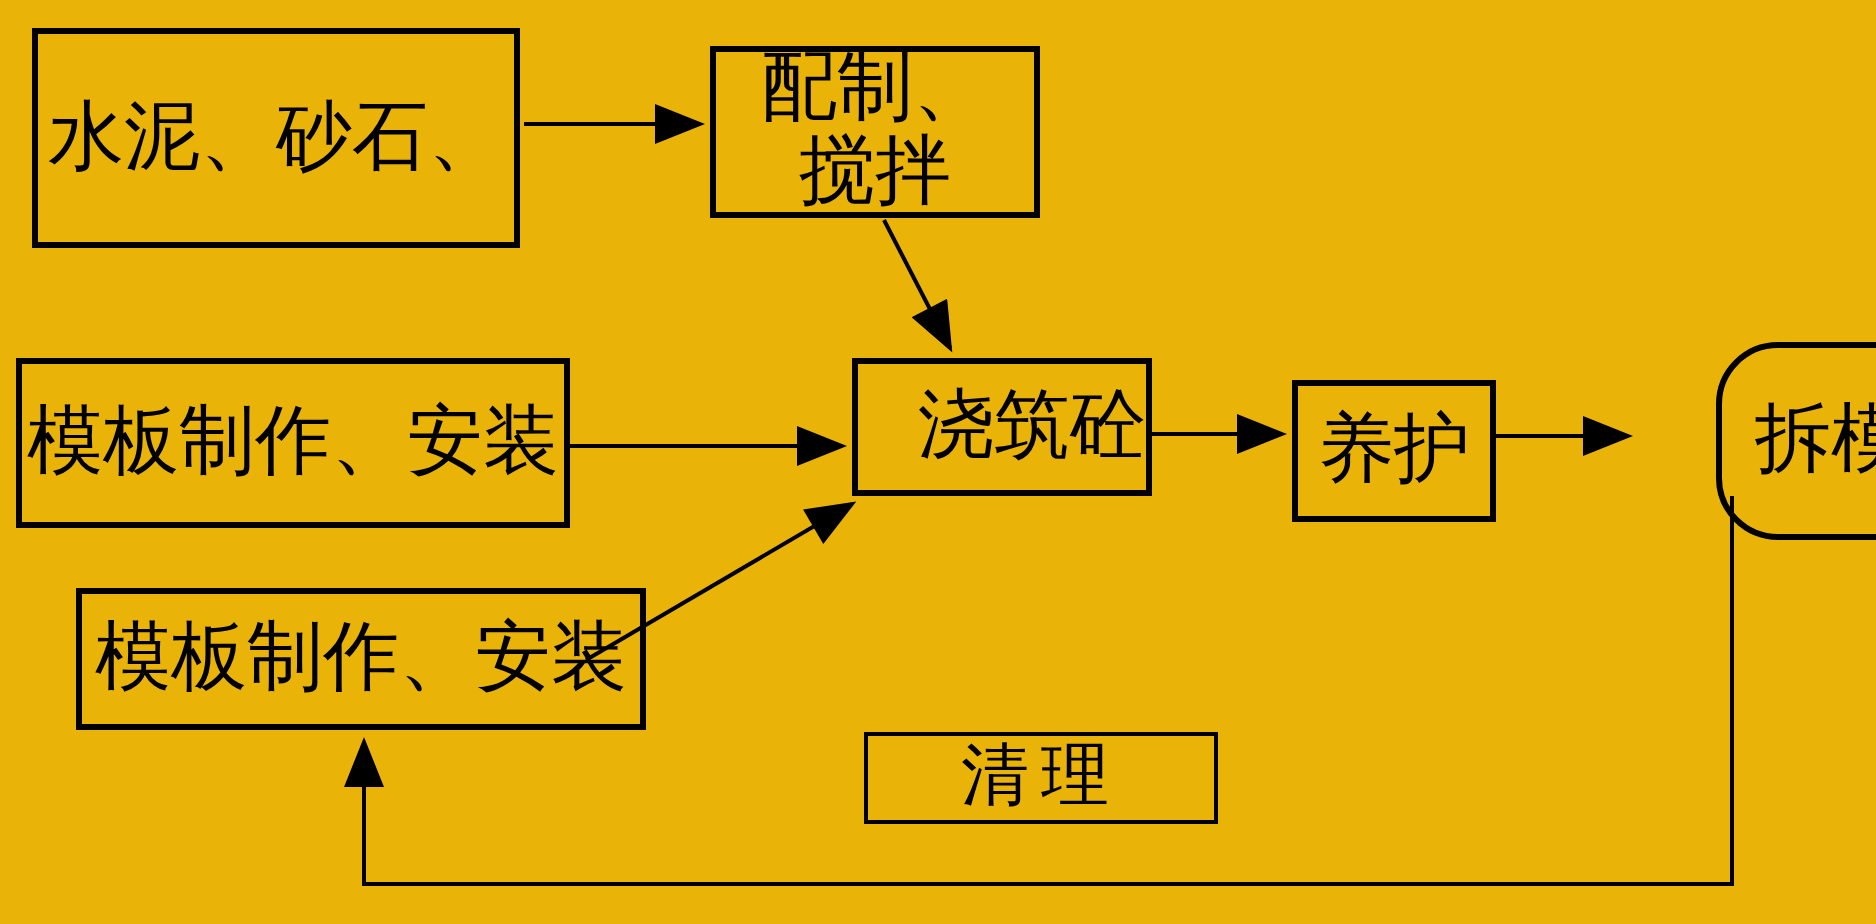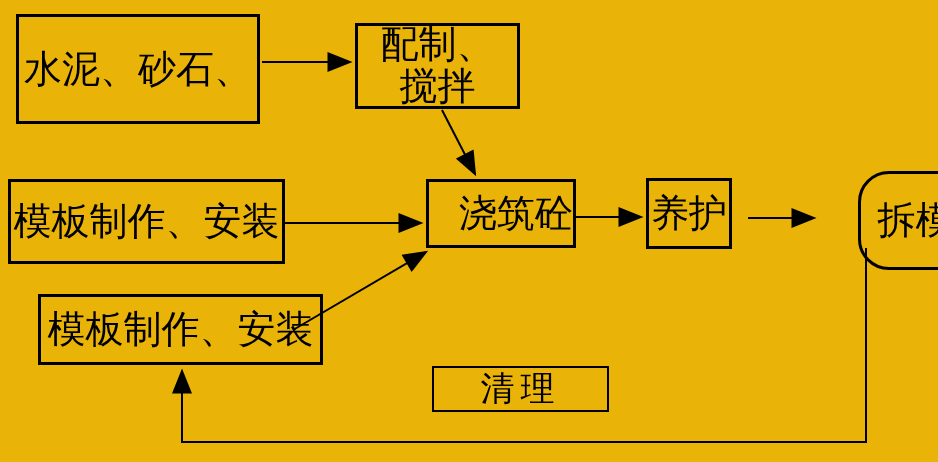--- a/index.html
+++ b/index.html
@@ -39,21 +39,21 @@
     font-size: 38px;
     line-height: 1.32;
     white-space: nowrap;
   }
   .node span { display: block; }
 
   .node-materials { left: 16px;  top: 14px;  width: 244px; height: 110px; }
   .node-mixing    { left: 355px; top: 23px;  width: 165px; height: 86px;  line-height: 1.1; }
   .node-rebar     { left: 8px;   top: 179px; width: 277px; height: 85px;  }
   .node-pour      { left: 426px; top: 179px; width: 150px; height: 69px; align-items: flex-end;  }
-  .node-curing    { left: 646px; top: 178px; width: 86px; height: 71px;  }
+  .node-curing    { left: 646px; top: 190px; width: 102px; height: 71px;  }
   .node-demold    { left: 858px; top: 171px; width: 115px; height: 99px; border-radius: 31px;  }
   .node-formwork  { left: 8px;   top: 294px; width: 285px; height: 71px; margin-left: 30px;  }
   .node-cleaning  { left: 432px; top: 366px; width: 177px; height: 46px;
                     border-width: 2px; font-size: 34px; letter-spacing: 6px; }
 </style>
 </head>
 <body>
 
 <div class="canvas" style="background: #eab308; color: rgb(0, 0, 0);">
 

